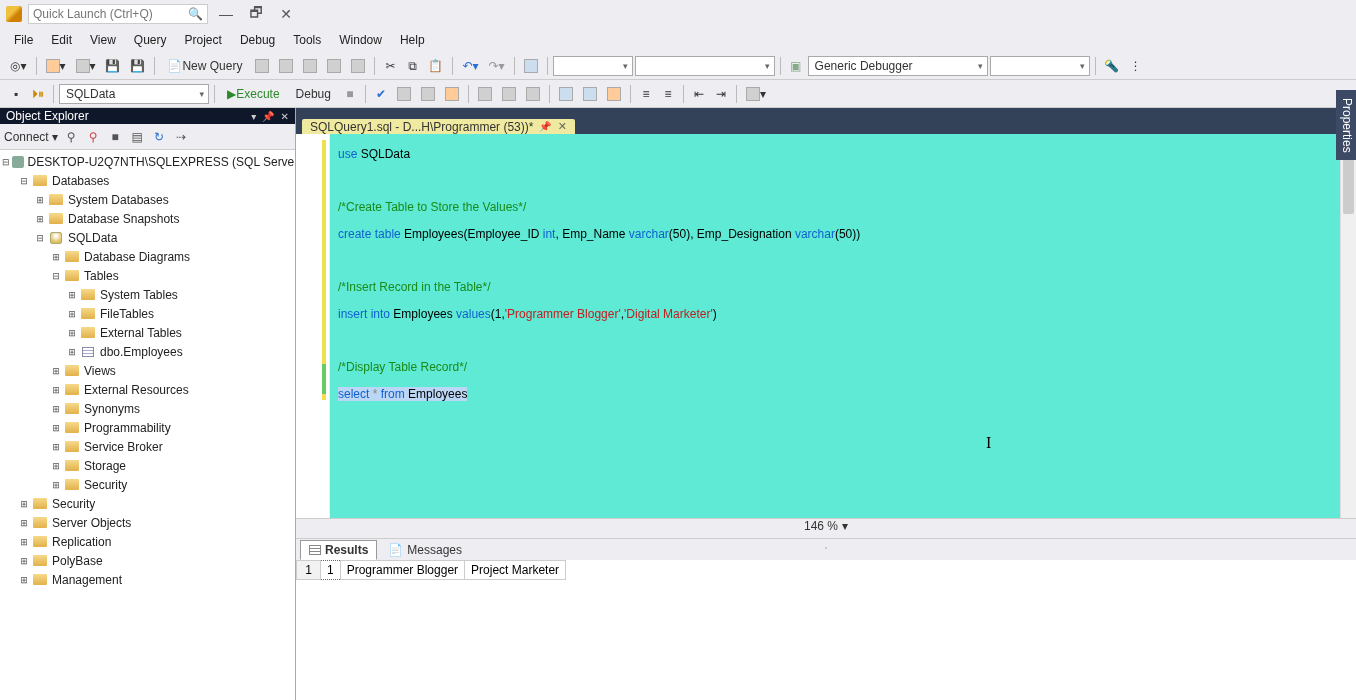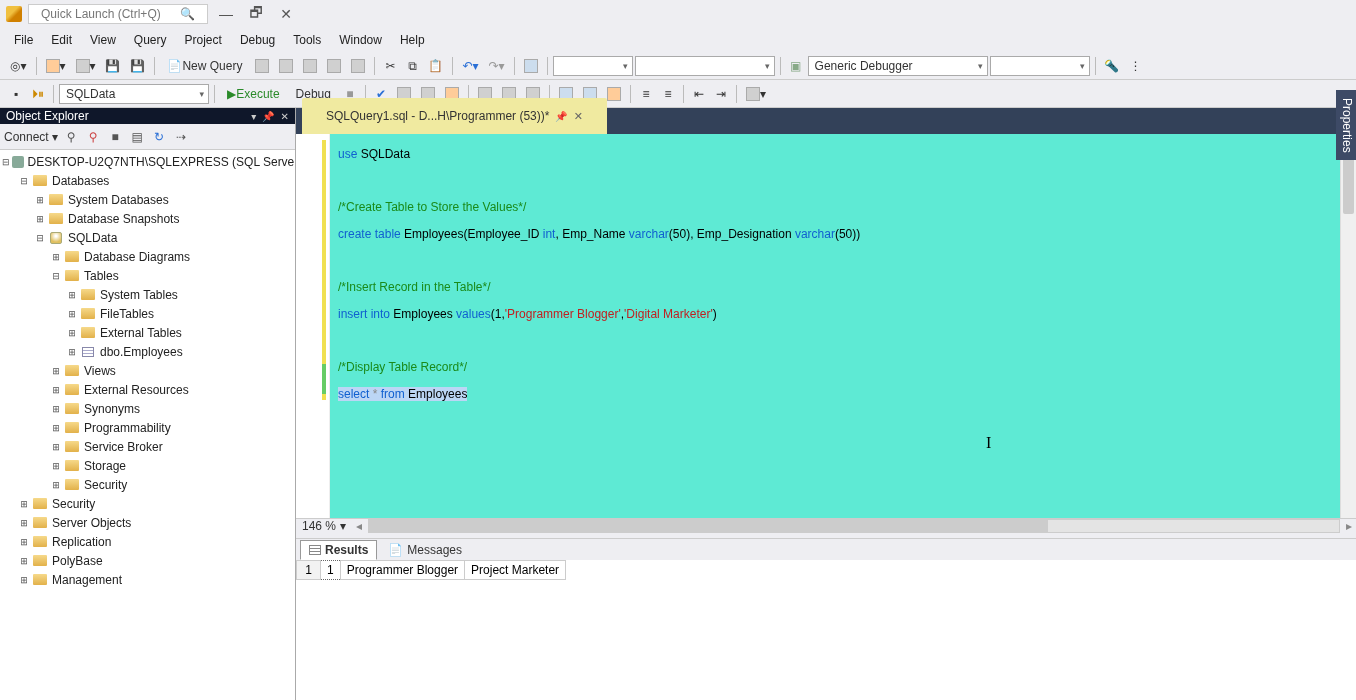--- a/index.html
+++ b/index.html
@@ -2,21 +2,21 @@
 <html><head>
 <meta charset="utf-8">
 <style>
 * { margin: 0; padding: 0; box-sizing: border-box; font-family: "Segoe UI", Tahoma, sans-serif; font-size: 12px; }
 body { width: 1356px; height: 700px; background: #eee; overflow: hidden; position: relative; }
 
 
 .titlebar { height: 28px; background: #eeeef2; display: flex; align-items: center; padding: 0 6px; gap: 6px; }
 .titlebar .icon { width: 16px; height: 16px; background: linear-gradient(135deg,#f0c040 40%,#d08000 60%); border-radius: 2px; }
 .titlebar .title { flex: 1; color: #333; font-size: 12px; }
-.titlebar .search { width: 180px; height: 20px; border: 1px solid #ccc; background: #fff; display: flex; align-items: center; padding: 0 12px; font-size: 11px; color: #777; }
+.titlebar .search { width: 180px; height: 20px; border: 1px solid #ccc; background: #fff; display: flex; align-items: center; padding: 0 4px; font-size: 11px; color: #777; }
 .titlebar .search .mag { margin-left: auto; color: #555; }
 .titlebar .winbtn { width: 24px; text-align: center; color: #555; font-size: 14px; cursor: default; }
 
 
 .menubar { height: 24px; background: #eeeef2; display: flex; align-items: center; padding: 0 6px; gap: 2px; }
 .menubar .item { padding: 2px 8px; color: #222; cursor: default; }
 
 
 .toolbar { background: #eeeef2; border-bottom: 1px solid #ccc; padding: 2px 6px; display: flex; align-items: center; gap: 2px; height: 28px; }
 .toolbar .btn { min-width: 20px; height: 22px; display: inline-flex; align-items: center; justify-content: center; padding: 0 3px; color: #333; border: 1px solid transparent; }
@@ -43,37 +43,37 @@
 .tree-toggle { width: 12px; text-align: center; font-size: 9px; color: #555; margin-right: 2px; cursor: default; }
 .tree-icon { width: 16px; height: 14px; margin-right: 4px; display: inline-flex; align-items: center; justify-content: center; }
 .folder { background: linear-gradient(#f6d98a,#e2b14a); border-radius: 1px; width: 14px; height: 11px; }
 .db { background: radial-gradient(circle at 50% 30%, #fff 10%, #e0c060 70%); width: 12px; height: 12px; border-radius: 2px; border: 1px solid #aa7; }
 .server { background: #8a9; width: 12px; height: 12px; border-radius: 2px; }
 .table-ic { width: 12px; height: 10px; background: repeating-linear-gradient(#fff 0, #fff 2px, #aac 2px, #aac 3px); border: 1px solid #88a; }
 
 
 .panel-right { flex: 1; display: flex; flex-direction: column; min-width: 0; background: #aab; }
 .doc-tabstrip { height: 26px; background: #334159; display: flex; align-items: flex-end; padding-left: 6px; }
-.doc-tab { height: 36px; background: #f0eaa0; color: #333; padding: 0 24px; display: flex; align-items: center; gap: 6px; font-size: 11px; border-top-left-radius: 2px; border-top-right-radius: 2px; }
+.doc-tab { height: 15px; background: #f0eaa0; color: #333; padding: 0 8px; display: flex; align-items: center; gap: 6px; font-size: 11px; border-top-left-radius: 2px; border-top-right-radius: 2px; }
 .doc-tab .pin { font-size: 10px; color: #777; }
 .doc-tab .close { font-size: 11px; color: #666; cursor: default; }
 
 .editor-wrap { flex: 1; background: #5eead4; display: flex; min-height: 0; position: relative; }
 .gutter { width: 34px; background: #fff; border-right: 1px solid #eee; position: relative; }
 .gutter .changebar { position: absolute; left: 26px; top: 6px; width: 4px; height: 260px; background: #f0e050; }
 .gutter .changebar2 { position: absolute; left: 26px; top: 230px; width: 4px; height: 30px; background: #6c6; }
 .code { flex: 1; padding: 6px 8px; font-family: Consolas, monospace; font-size: 15px; line-height: 26px; white-space: pre; overflow: auto; }
 .kw { color: #1060d0; }
 .cm { color: #1a8a1a; }
 .str { color: #c02020; }
 .ty { color: #1060d0; }
 .star { color: #888; }
 .hl { background: #bcd6f5; }
 
-.zoombar { height: 20px; background: #eeeef2; border-top: 1px solid #ccc; display: flex; align-items: flex-start; font-size: 11px; color: #333; }
+.zoombar { height: 20px; background: #eeeef2; border-top: 1px solid #ccc; display: flex; align-items: center; font-size: 11px; color: #333; flex-direction: column; }
 .zoombar .zoom { padding: 0 6px; display: flex; align-items: center; gap: 4px; }
 .zoombar .scroll-h { flex: 1; height: 14px; background: #e4e4e4; border: 1px solid #ccc; position: relative; margin: 0 2px; }
 .zoombar .thumb-h { position: absolute; left: 0; width: 70%; height: 100%; background: #ccc; }
 
 .result-tabs { height: 22px; background: #eeeef2; border-top: 1px solid #ccc; display: flex; align-items: center; padding: 0 4px; gap: 2px; }
 .rtab { padding: 2px 8px; display: flex; align-items: center; gap: 4px; font-size: 11px; color: #333; border: 1px solid transparent; }
 .rtab.active { background: #fff; border: 1px solid #999; border-bottom-color: #fff; font-weight: bold; }
 .grid-ic { width: 12px; height: 10px; background: repeating-linear-gradient(#fff 0, #fff 2px, #888 2px, #888 3px), repeating-linear-gradient(90deg,#fff 0,#fff 3px,#888 3px,#888 4px); border: 1px solid #888; }
 
 .results { flex: 0 0 140px; background: #fff; overflow: auto; }

